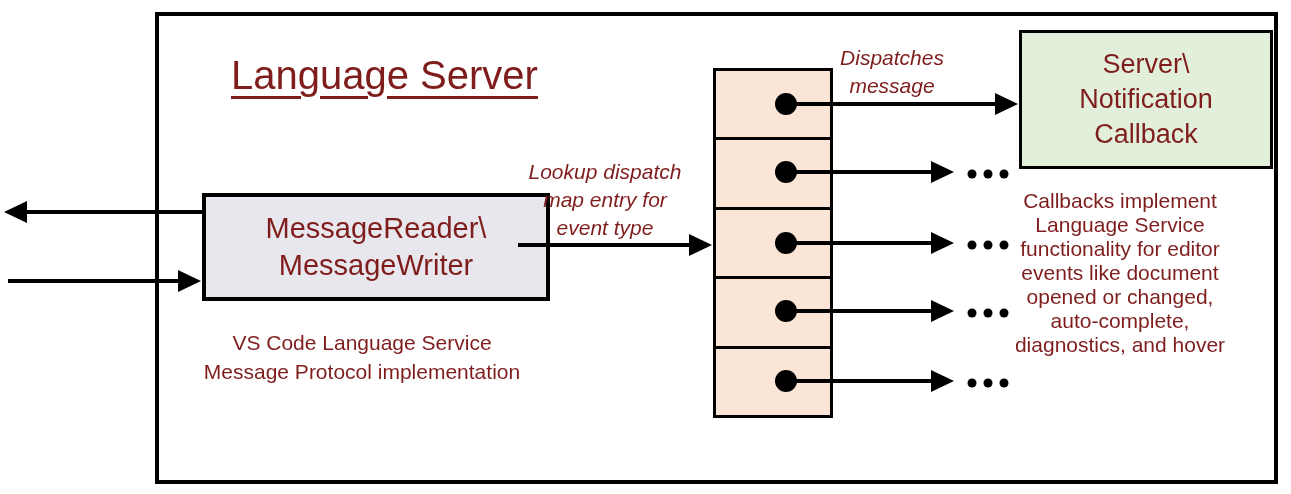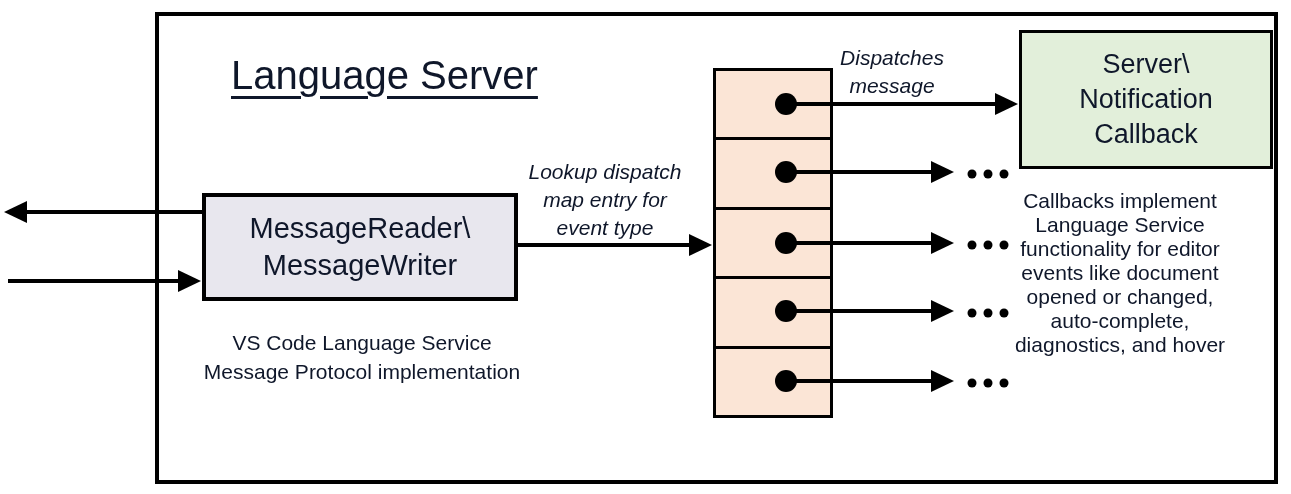--- a/index.html
+++ b/index.html
@@ -2,21 +2,21 @@
 <html style="--reader-fill: #E8E7EE; --map-fill: #FBE5D6; --callback-fill: #E2EFDA;"><head>
 <meta charset="utf-8">
 <style>
   html, body { margin: 0; padding: 0; background: #ffffff; }
   .canvas {
     position: relative;
     width: 1291px;
     height: 494px;
     background: #ffffff;
     font-family: "Liberation Sans", sans-serif;
-    color: #0f172a;
+    color: #7f1d1d;
     overflow: hidden;
   }
   .outer-box {
     position: absolute;
     left: 155px; top: 12px;
     width: 1123px; height: 472px;
     border: 4px solid #000;
     box-sizing: border-box;
     background: #ffffff;
   }
@@ -34,21 +34,21 @@
     position: absolute;
     box-sizing: border-box;
     display: flex;
     align-items: center;
     justify-content: center;
     text-align: center;
     white-space: pre-line;
   }
   .reader-box {
     left: 202px; top: 193px;
-    width: 316px; height: 108px;
+    width: 348px; height: 108px;
     background: var(--reader-fill, #E8E7EE);
     border: 4px solid #000;
     font-size: 29px;
     line-height: 37px;
   }
   .callback-box {
     left: 1019px; top: 30px;
     width: 254px; height: 139px;
     background: var(--callback-fill, #E2EFDA);
     border: 3px solid #000;

